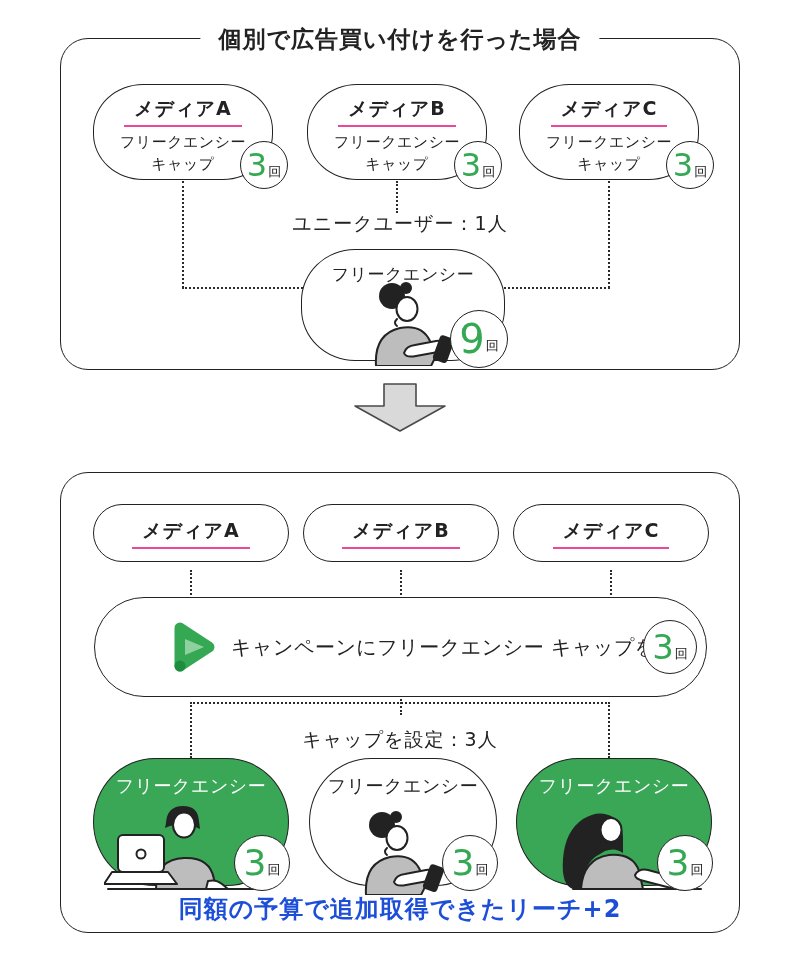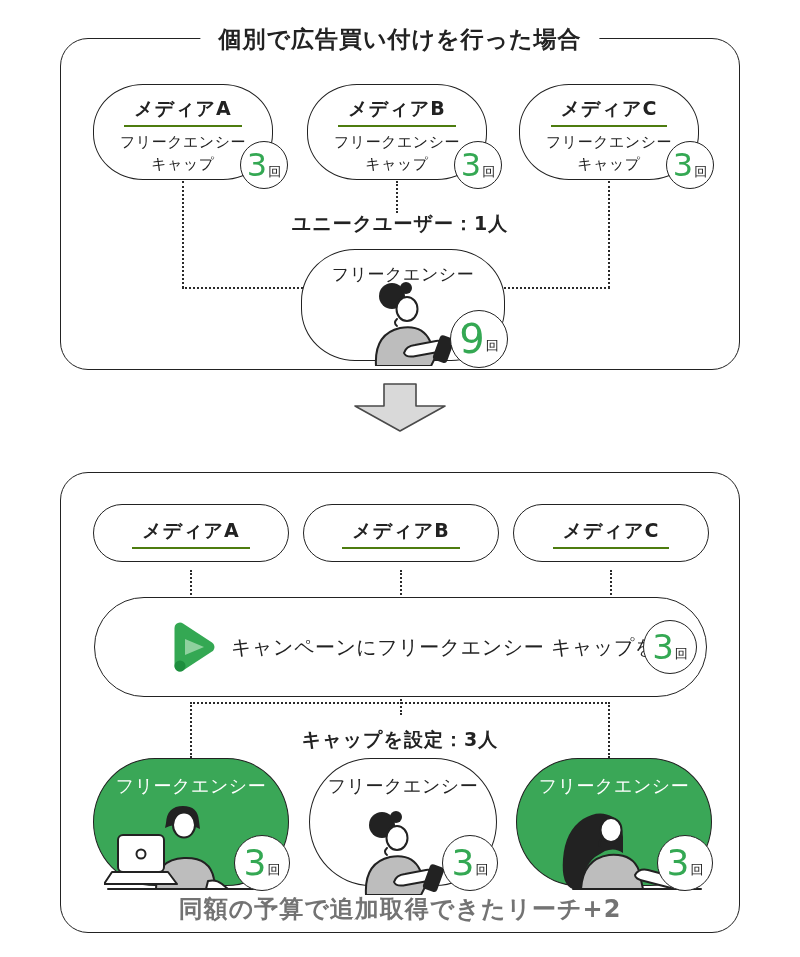--- a/index.html
+++ b/index.html
@@ -14,55 +14,55 @@
     position:absolute;top:0;left:50%;transform:translate(-50%,-50%);
     background:#fff;padding:0 18px;font-size:23px;font-weight:700;
     letter-spacing:1px;white-space:nowrap;z-index:4;
   }
   .bubble{
     position:absolute;border:1.5px solid #222;background:#fff;text-align:center;box-sizing:border-box;
   }
   .blob1{border-radius:50px / 46px;}
   .media-name{
     display:inline-block;font-size:19px;font-weight:700;letter-spacing:1px;
-    border-bottom:2px solid #4d7c0f;padding:0 10px 3px;margin-top:11px;
+    border-bottom:2px solid #ec4899;padding:0 10px 3px;margin-top:11px;
   }
   .cap-text{font-size:15px;line-height:1.45;margin-top:5px;letter-spacing:0.5px;}
   .badge{
     position:absolute;background:#fff;border:1.5px solid #222;border-radius:50%;
     display:flex;align-items:center;justify-content:center;z-index:3;box-sizing:border-box;
   }
   .badge .num{color:#34a853;font-weight:400;line-height:1;}
   .badge .unit{font-size:13px;color:#222;transform:translateY(7px);margin-left:1px;}
   .dot-v{position:absolute;width:0;border-left:2px dotted #2a2a2a;z-index:1;}
   .dot-h{position:absolute;height:0;border-top:2px dotted #2a2a2a;z-index:1;}
   .users-text{
     position:absolute;left:0;width:100%;text-align:center;
-    font-size:19px;font-weight:700;letter-spacing:1px;z-index:2;
+    font-size:19px;font-weight:400;letter-spacing:1px;z-index:2;
   }
   .pill2{
     position:absolute;border:1.5px solid #222;border-radius:29px;background:#fff;
     display:flex;align-items:center;justify-content:center;box-sizing:border-box;
   }
   .widepill{
     position:absolute;border:1.5px solid #222;border-radius:50px;background:#fff;
     display:flex;align-items:center;box-sizing:border-box;z-index:2;
   }
   .widepill .campaign-label{font-size:20px;font-weight:500;letter-spacing:0.5px;margin-left:136px;}
   .result-bubble{
     position:absolute;border:1.5px solid #222;background:#fff;text-align:center;
     border-radius:62px / 64px;box-sizing:border-box;
   }
   .result-bubble.green{background:#3aa757;}
   .result-label{font-size:18px;letter-spacing:0.5px;margin-top:15px;font-weight:500;}
   .result-bubble.green .result-label{color:#fff;}
   .figure{position:absolute;z-index:2;}
   .footnote{
     position:absolute;left:0;width:100%;text-align:center;
-    font-size:24px;font-weight:700;letter-spacing:1px;color:#737373;
+    font-size:24px;font-weight:700;letter-spacing:1px;color:#1d4ed8;
   }
   .arrow-wrap{position:absolute;left:353px;top:383px;width:94px;height:50px;}
 </style>
 </head>
 <body>
 
 <div class="canvas">
 
   <section class="panel" style="left:60px;top:38px;width:678px;height:330px;">
     <div class="panel-title">個別で広告買い付けを行った場合</div>

